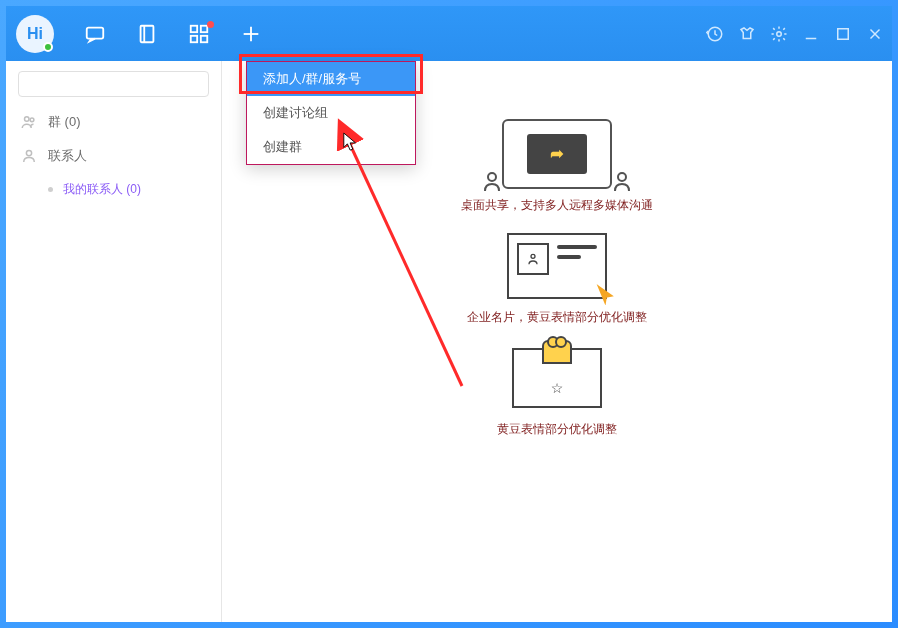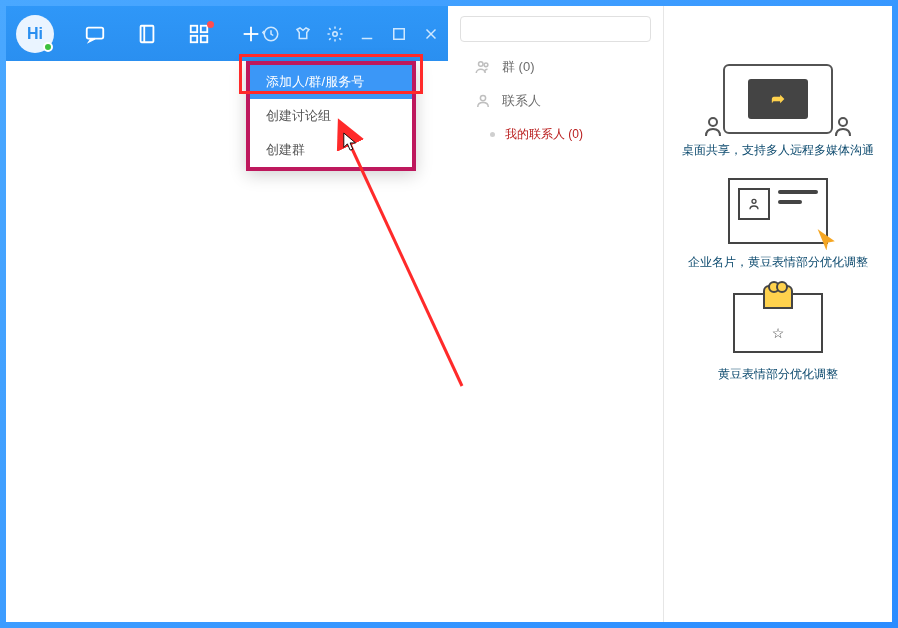--- a/index.html
+++ b/index.html
@@ -6,21 +6,21 @@
 html, body { width: 898px; height: 628px; overflow: hidden; }
 
 body {
   background: linear-gradient(135deg, #4aa8ff 0%, #2a8cff 100%);
   padding: 6px;
 }
 
 .window {
   width: 100%; height: 100%;
   background: #fff;
-  display: flex; 
+  display: flex; flex-direction: column;
   position: relative;
 }
 
 
 .titlebar {
   height: 55px;
   background: linear-gradient(180deg, #2f97f8 0%, #2a8ff0 100%);
   display: flex; align-items: center;
   padding: 0 8px 0 10px;
   position: relative;
@@ -59,46 +59,46 @@
 .search{
   width:100%; height:26px; border:1px solid #e0e0e0; border-radius:4px;
   background:#fff; padding:0 8px 0 26px; font-size:12px; color:#555;
   background-image:none; position:relative;
 }
 .search-box{position:relative;}
 .search-box .sicon{position:absolute; left:7px; top:5px; width:15px;height:15px;color:#c7c7c7;}
 .nav-list{ list-style:none; }
 .nav-item{
   display:flex; align-items:center; gap:10px;
-  padding:8px 26px;
+  padding:8px 14px;
   color:#6c6c6c; font-size:13px; cursor:pointer;
 }
 .nav-icon{width:18px;height:18px;color:#bfbfbf;display:flex;}
 .nav-icon svg{width:100%;height:100%;}
 .sub-item{
   display:flex;align-items:center;gap:10px;
   padding:8px 14px 8px 42px;
-  color:#b91c1c;font-size:12px;cursor:pointer;
+  color:#8b5cf6;font-size:12px;cursor:pointer;
 }
 .dot-bullet{width:5px;height:5px;border-radius:50%;background:#cfcfcf;}
 
 
 .main{
   flex:1; background:#fff;
   overflow:auto;
   position:relative;
 }
 .feature-col{
   display:flex; flex-direction:column; align-items:center;
   gap:14px;
   padding-top:55px;
 }
 .feature{ display:flex;flex-direction:column;align-items:center; gap:6px;}
 .feature-img{ width:120px;height:75px;display:flex;align-items:center;justify-content:center;}
-.feature-label{ font-size:12px; color:#0c4a6e; white-space:nowrap;}
+.feature-label{ font-size:12px; color:#7f1d1d; white-space:nowrap;}
 .ph-card{width:110px;height:70px;border:2px solid #535353;border-radius:6px;background:#fff;display:flex;align-items:center;justify-content:center;}
 .ph-inner1{width:60px;height:40px;background:#444;border-radius:3px;display:flex;align-items:center;justify-content:center;color:#ffd24d;font-weight:700;}
 .ph-bear{width:82px;height:70px;display:flex;align-items:flex-end;justify-content:center;}
 .ph-bear-body{width:46px;height:46px;background:#fff;border:2px solid #444;border-radius:50% 50% 40% 40%;position:relative;}
 .ph-bear-ear{position:absolute;width:12px;height:12px;border:2px solid #444;border-radius:50%;background:#fff;top:-4px;}
 .ph-bear-ear.l{left:4px}.ph-bear-ear.r{right:4px}
 .ph-laptop{width:40px;height:28px;border:2px solid #444;border-radius:3px;background:#f3c04c;position:relative;margin-left:-8px;margin-bottom:4px;}
 .ph-profile{width:100px;height:66px;border:2px solid #444;background:#fff;display:flex;}
 .ph-av{width:32px;height:32px;border:2px solid #444;margin:8px;display:flex;align-items:center;justify-content:center;color:#444;}
 .ph-lines{flex:1;display:flex;flex-direction:column;gap:6px;padding:10px 8px 0 0;}
@@ -109,21 +109,21 @@
 .ph-frog::before,.ph-frog::after{content:"";position:absolute;width:8px;height:8px;border:2px solid #444;border-radius:50%;background:#ffd24d;top:-6px;}
 .ph-frog::before{left:3px}.ph-frog::after{right:3px}
 .ph-star{position:absolute;bottom:10px;left:50%;transform:translateX(-50%);color:#444;font-size:14px;}
 
 
 .dropdown{
   position:absolute;
   left:240px; top:55px;
   width:170px;
   background:#fff;
-  border:4px solid #be185d;
+  border:1px solid #be185d;
   box-shadow:0 4px 16px rgba(0,0,0,.18);
   z-index:20;
 }
 .dd-item{
   padding:8px 16px; font-size:13px; color:#555; cursor:pointer;
 }
 .dd-item.sel{ background:#3b97f7; color:#fff; }
 
 
 .annot-box{

